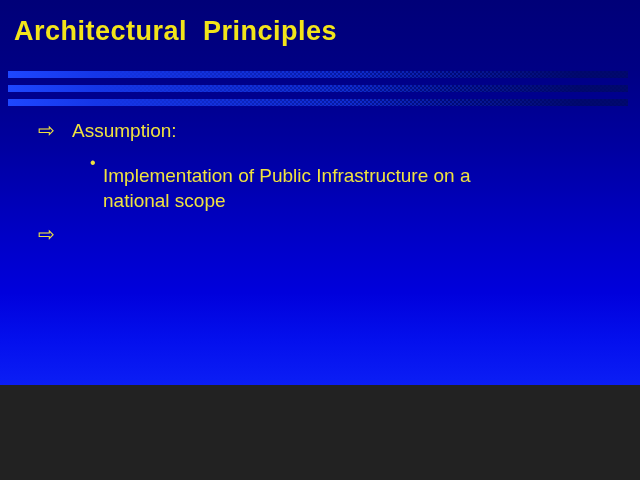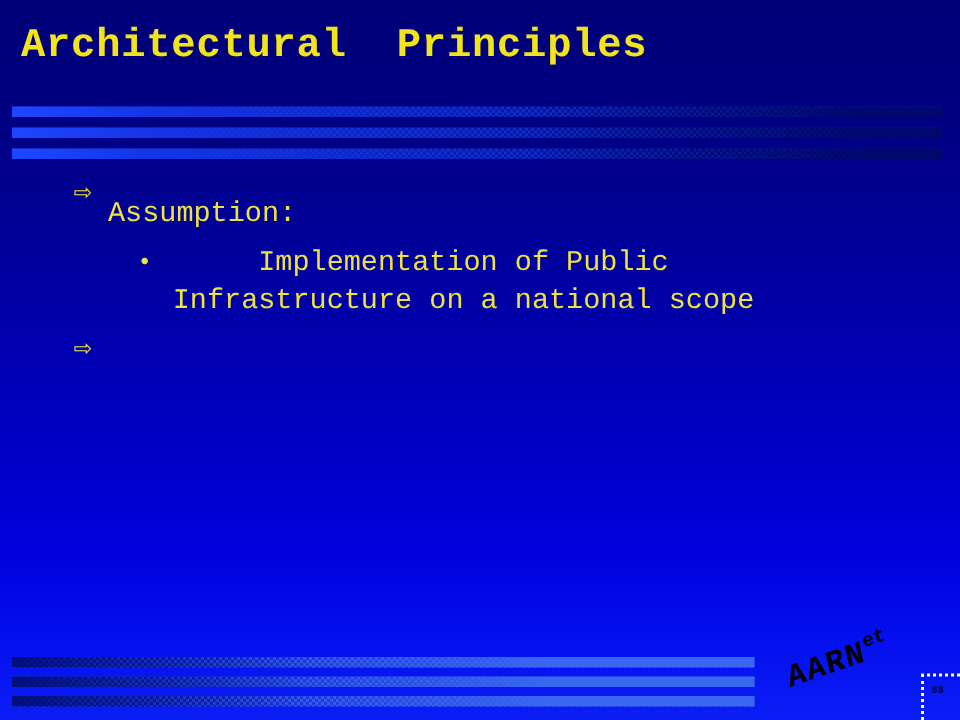--- a/index.html
+++ b/index.html
@@ -1,24 +1,23 @@
 <!DOCTYPE html>
 <html><head>
 <meta charset="utf-8">
 <style>
   html,body{margin:0;padding:0;background:#222;}
   .slide{
     position:relative;
-    width:640px;height:480px;
+    width:640px;height:385px;
     overflow:hidden;
-    font-family:Liberation Mono, monospace;
+    font-family:Liberation Sans, sans-serif;
     background:linear-gradient(180deg,
       #000078 0%, #000084 18%, #0000a0 38%,
       #0000c4 60%, #0000dc 76%, #0410ee 89%, #0b1ef5 100%);
-    text-align:center;
   }
 
   
   .title{
     position:absolute;left:14px;top:16px;
     font-size:27px;font-weight:bold;
     color:#f2e41a;
     white-space:pre;
     letter-spacing:0.5px;
   }
@@ -46,24 +45,24 @@
     position:absolute;left:38px;top:118px;width:500px;
     color:#efe23f;
     font-size:19px;line-height:25px;
   }
   .bullet-row{display:flex;align-items:flex-start;margin-bottom:8px;}
   .arrow-icon{
     flex:0 0 34px;
     font-size:20px;line-height:24px;
     color:#efe23f;
   }
-  .bullet-text{max-width:428px;margin-top:12px;}
+  .bullet-text{max-width:428px;}
   .sub-row{display:flex;align-items:flex-start;margin:0 0 9px 52px;}
   .dot-icon{flex:0 0 13px;font-size:16px;line-height:24px;color:#efe23f;}
-  .sub-text{max-width:412px;}
+  .sub-text{max-width:412px;margin-top:12px;}
 
   
   .logo{
     position:absolute;left:528px;top:438px;
     transform:rotate(-19deg) skewX(-6deg);
     transform-origin:left bottom;
     color:#000000;
     font-weight:bold;
     white-space:nowrap;
   }

